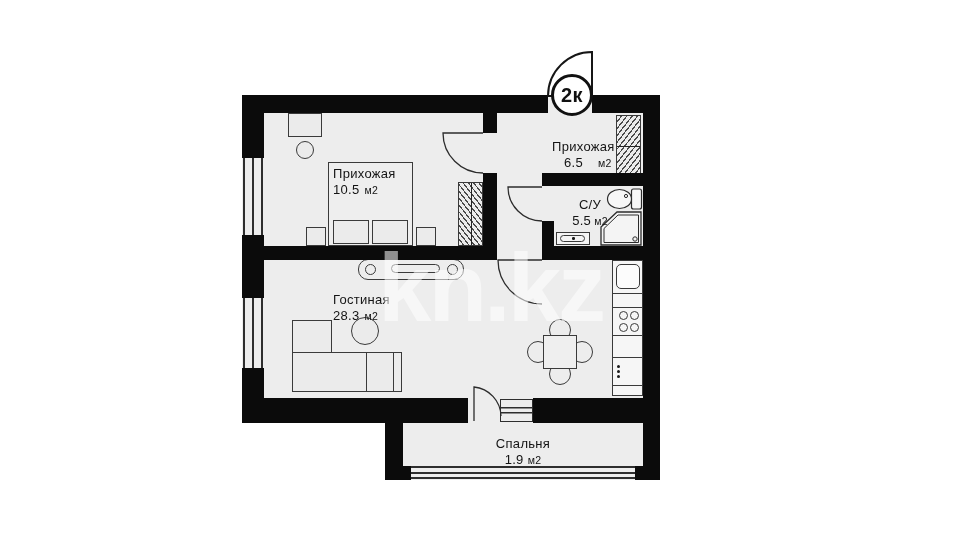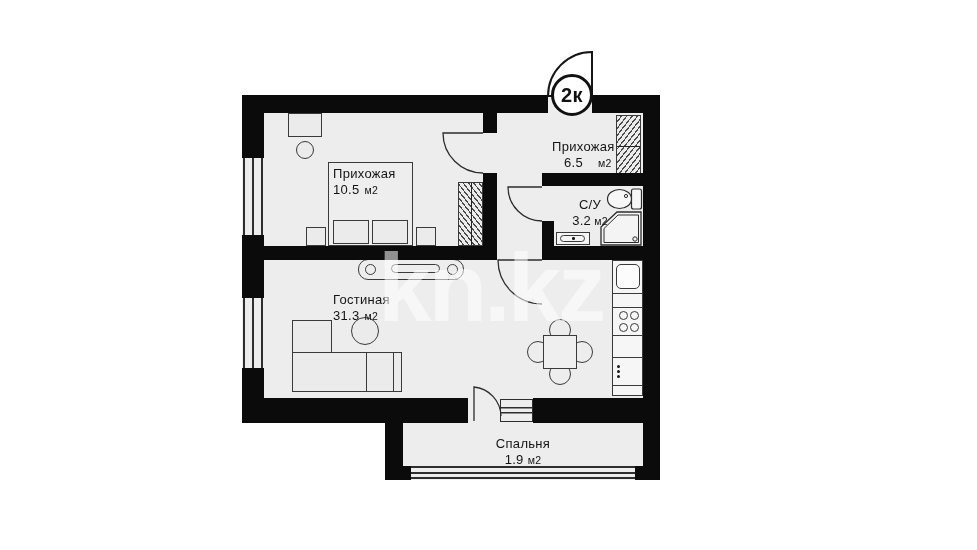--- a/index.html
+++ b/index.html
@@ -158,26 +158,26 @@
     <div class="rl-area"><span>10.5</span><span class="unit">м2</span></div>
   </div>
 
   <div class="room-label gap-wide" style="left:552px;top:139px;">
     <div class="rl-name">Прихожая</div>
     <div class="rl-area" style="margin-left:12px;"><span>6.5</span><span class="unit">м2</span></div>
   </div>
 
   <div class="room-label center gap-med" style="left:563px;top:191px;width:54px;margin-top:6px;">
     <div class="rl-name">С/У</div>
-    <div class="rl-area" style="margin-left:0;"><span>3.2</span><span class="unit" style="margin-left:3px;">м2</span></div>
+    <div class="rl-area" style="margin-left:0;"><span>5.5</span><span class="unit" style="margin-left:3px;">м2</span></div>
   </div>
 
   <div class="room-label gap-med" style="left:333px;top:292px;">
     <div class="rl-name">Гостиная</div>
-    <div class="rl-area"><span>31.3</span><span class="unit">м2</span></div>
+    <div class="rl-area"><span>28.3</span><span class="unit">м2</span></div>
   </div>
 
 
   <div class="room-label center gap-med" style="left:492px;top:436px;width:62px;">
     <div class="rl-name">Спальня</div>
     <div class="rl-area" style="margin-left:0;"><span>1.9</span><span class="unit" style="margin-left:4px;">м2</span></div>
   </div>
 
   <div class="wm">kn.kz</div>
 

